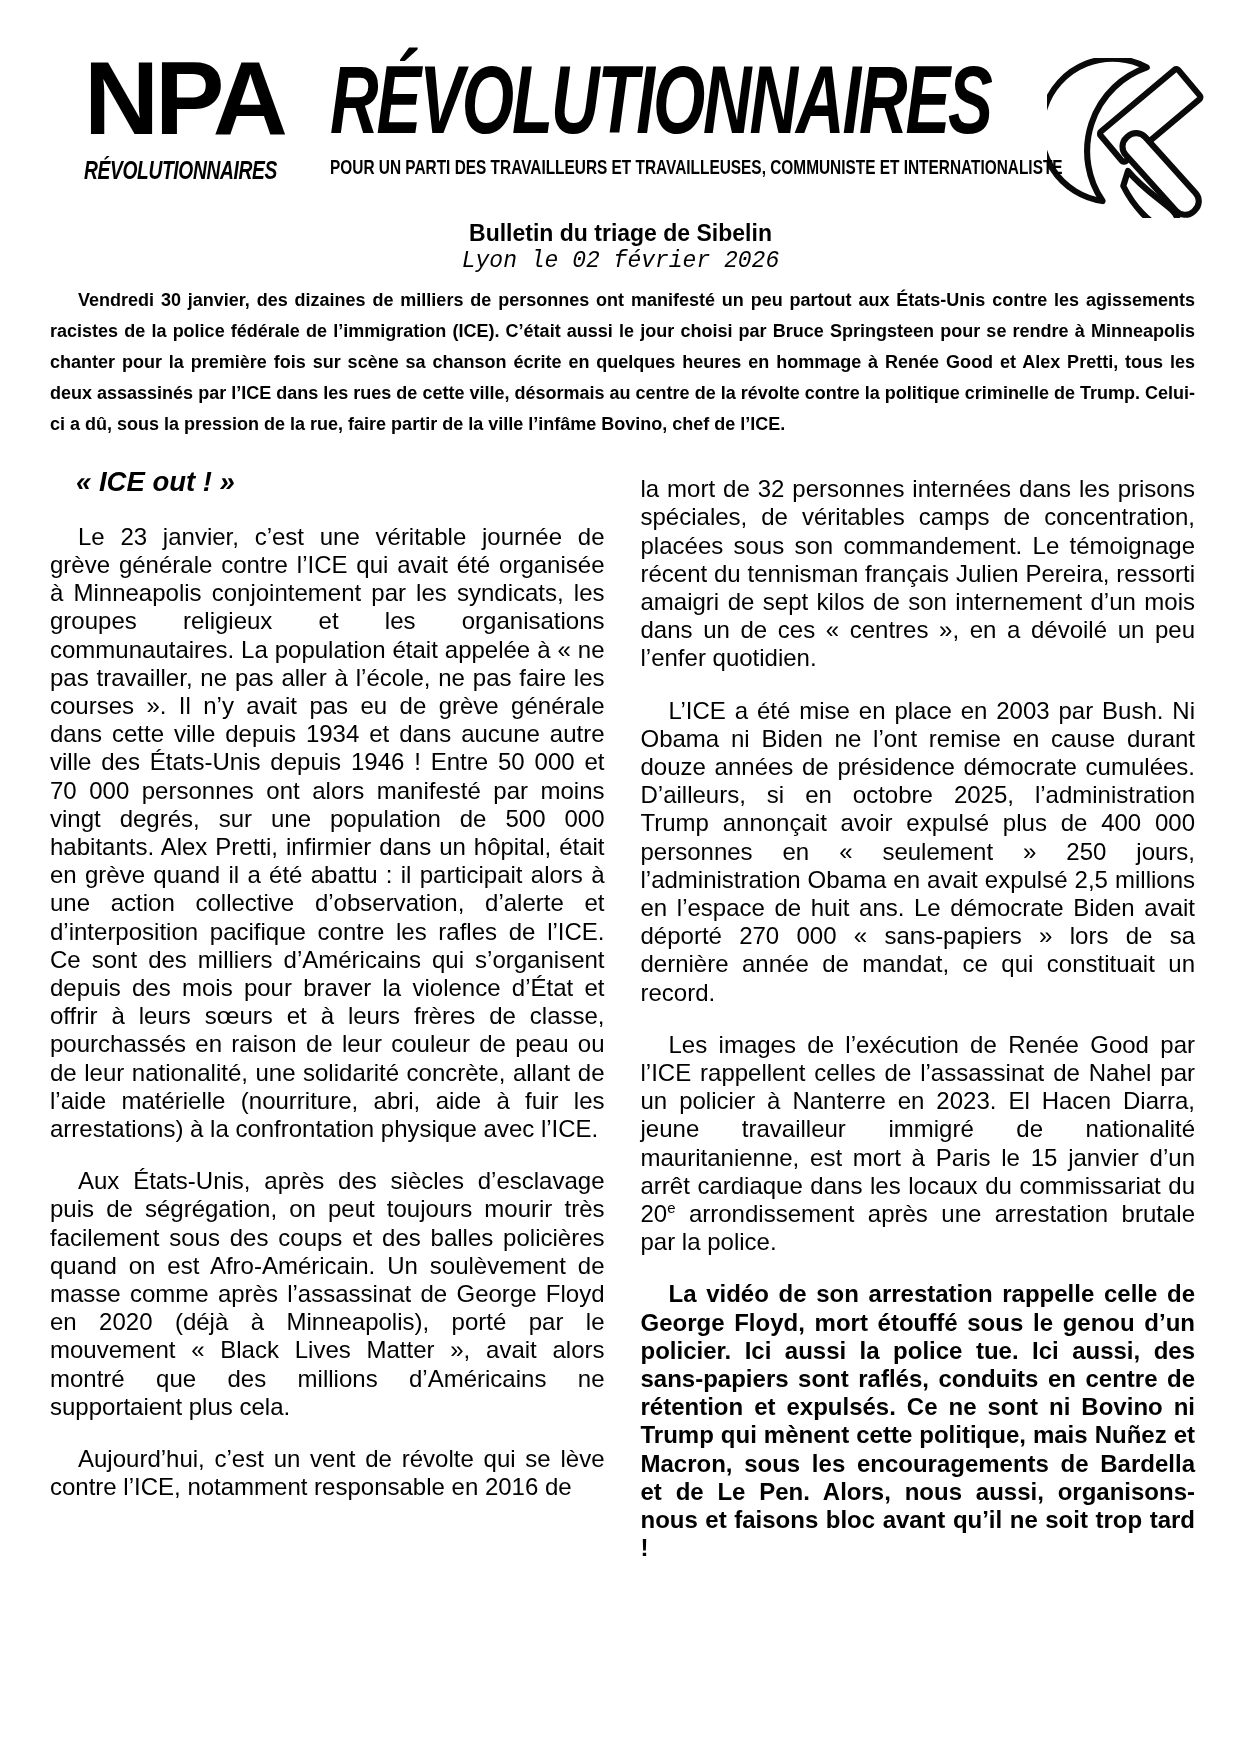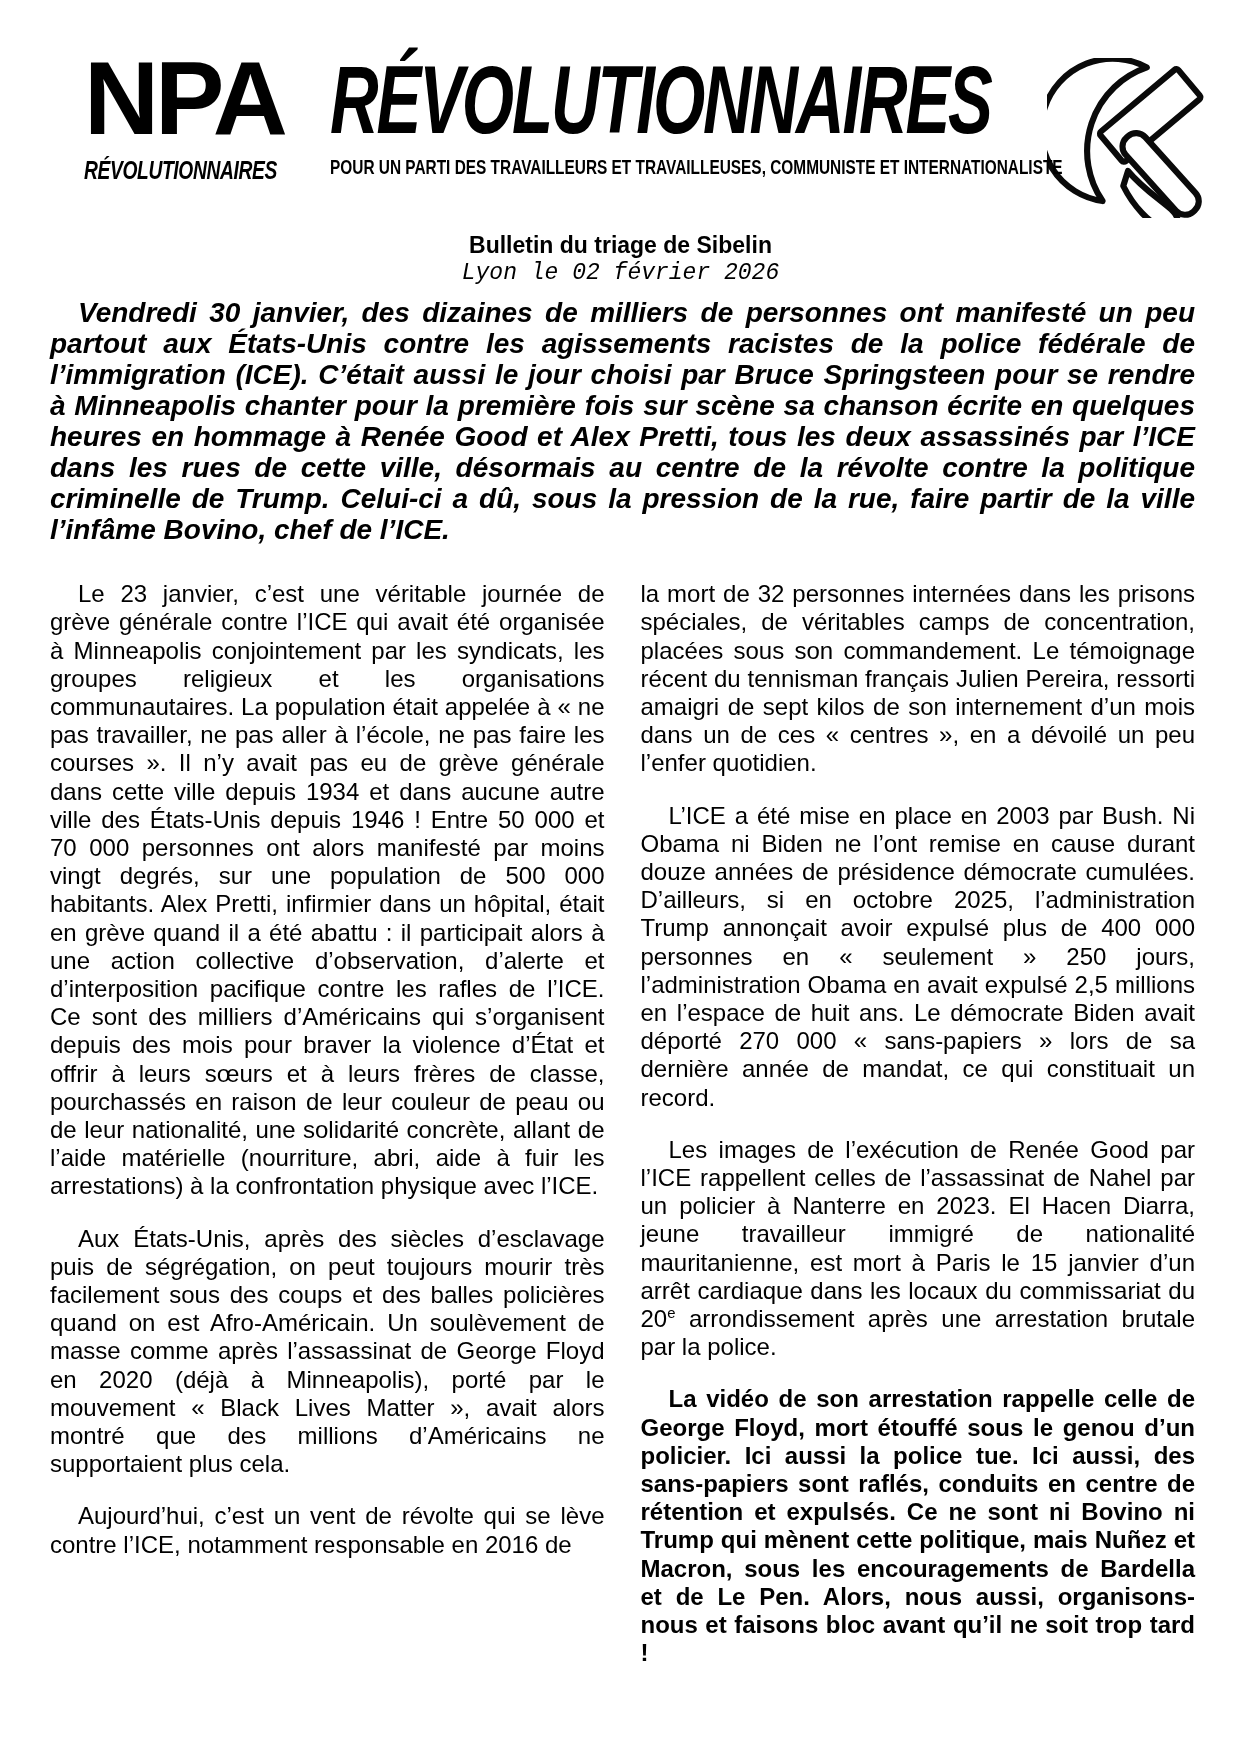--- a/index.html
+++ b/index.html
@@ -20,29 +20,29 @@
     font-weight:bold;font-style:italic;font-size:96px;line-height:0.92;white-space:nowrap;
     letter-spacing:-3px;transform:scaleX(0.70);transform-origin:0 50%;
   }
   .mast-tagline{
     font-weight:bold;font-size:19.5px;white-space:nowrap;margin-top:12px;
     transform:scaleX(0.79);transform-origin:0 50%;
   }
   .mast-logo{margin-left:auto;width:178px;height:160px;flex:none;margin-top:2px;}
   .mast-logo svg{display:block;width:100%;height:100%;}
   
-  .bulletin-title{text-align:center;font-weight:bold;font-size:23px;line-height:1.2;margin-top:14px;}
+  .bulletin-title{text-align:center;font-weight:bold;font-size:23px;line-height:1.2;margin-top:2px;}
   .dateline{text-align:center;font-style:italic;font-size:23px;line-height:1.2;font-family:Liberation Mono, monospace;}
   .headline{
     text-align:center;font-weight:bold;font-style:italic;font-size:40.5px;line-height:1.15;
     margin-top:4px;letter-spacing:-0.5px;
   }
   
   .lede{
-    margin:10px 46px 11px 50px;font-weight:bold;font-style:italic;font-size:28px;
+    margin:10px 46px 11px 50px;font-weight:bold;font-size:18px;
     line-height:31px;text-align:justify;text-indent:28px;
   }
   
   .columns{display:flex;gap:36px;margin:10px 46px 0 50px;align-items:flex-start;}
   .col{flex:1;min-width:0;}
   .body-p{font-size:24px;line-height:28.2px;text-align:justify;text-indent:28px;}
   .no-indent{text-indent:0;}
   .bi{font-weight:bold;}
   .section-h{
     font-weight:bold;font-style:italic;font-size:27.5px;line-height:1.22;
@@ -86,20 +86,21 @@
 
   <div class="bulletin-title">Bulletin du triage de Sibelin</div>
   <div class="dateline">Lyon le 02 février 2026</div>
 
 
   <p class="lede">Vendredi 30 janvier, des dizaines de milliers de personnes ont manifesté un peu partout aux États-Unis contre les agissements racistes de la police fédérale de l’immigration (ICE). C’était aussi le jour choisi par Bruce Springsteen pour se rendre à Minneapolis chanter pour la première fois sur scène sa chanson écrite en quelques heures en hommage à Renée Good et Alex Pretti, tous les deux assassinés par l’ICE dans les rues de cette ville, désormais au centre de la révolte contre la politique criminelle de Trump. Celui-ci a dû, sous la pression de la rue, faire partir de la ville l’infâme Bovino, chef de l’ICE.</p>
 
   <div class="columns">
 
     <div class="col">
+      <h2 class="section-h">« ICE out ! »</h2>
       <p class="body-p">Le 23 janvier, c’est une véritable journée de grève générale contre l’ICE qui avait été organisée à Minneapolis conjointement par les syndicats, les groupes religieux et les organisations communautaires. La population était appelée à « ne pas travailler, ne pas aller à l’école, ne pas faire les courses ». Il n’y avait pas eu de grève générale dans cette ville depuis 1934 et dans aucune autre ville des États-Unis depuis 1946&nbsp;! Entre 50&nbsp;000 et 70&nbsp;000 personnes ont alors manifesté par moins vingt degrés, sur une population de 500&nbsp;000 habitants. Alex Pretti, infirmier dans un hôpital, était en grève quand il a été abattu&nbsp;: il participait alors à une action collective d’observation, d’alerte et d’interposition pacifique contre les rafles de l’ICE. Ce sont des milliers d’Américains qui s’organisent depuis des mois pour braver la violence d’État et offrir à leurs sœurs et à leurs frères de classe, pourchassés en raison de leur couleur de peau ou de leur nationalité, une solidarité concrète, allant de l’aide matérielle (nourriture, abri, aide à fuir les arrestations) à la confrontation physique avec l’ICE.</p>
 
       <p class="body-p">Aux États-Unis, après des siècles d’esclavage puis de ségrégation, on peut toujours mourir très facilement sous des coups et des balles policières quand on est Afro-Américain. Un soulèvement de masse comme après l’assassinat de George Floyd en 2020 (déjà à Minneapolis), porté par le mouvement « Black Lives Matter », avait alors montré que des millions d’Américains ne supportaient plus cela.</p>
       <p class="body-p">Aujourd’hui, c’est un vent de révolte qui se lève contre l’ICE, notamment responsable en 2016 de</p>
     </div>
 
     <div class="col">
       <p class="body-p no-indent">la mort de 32 personnes internées dans les prisons spéciales, de véritables camps de concentration, placées sous son commandement. Le témoignage récent du tennisman français Julien Pereira, ressorti amaigri de sept kilos de son internement d’un mois dans un de ces « centres », en a dévoilé un peu l’enfer quotidien.</p>
       <p class="body-p">L’ICE a été mise en place en 2003 par Bush. Ni Obama ni Biden ne l’ont remise en cause durant douze années de présidence démocrate cumulées. D’ailleurs, si en octobre 2025, l’administration Trump annonçait avoir expulsé plus de 400&nbsp;000 personnes en « seulement » 250 jours, l’administration Obama en avait expulsé 2,5 millions en l’espace de huit ans. Le démocrate Biden avait déporté 270&nbsp;000 « sans-papiers » lors de sa dernière année de mandat, ce qui constituait un record.</p>
 

